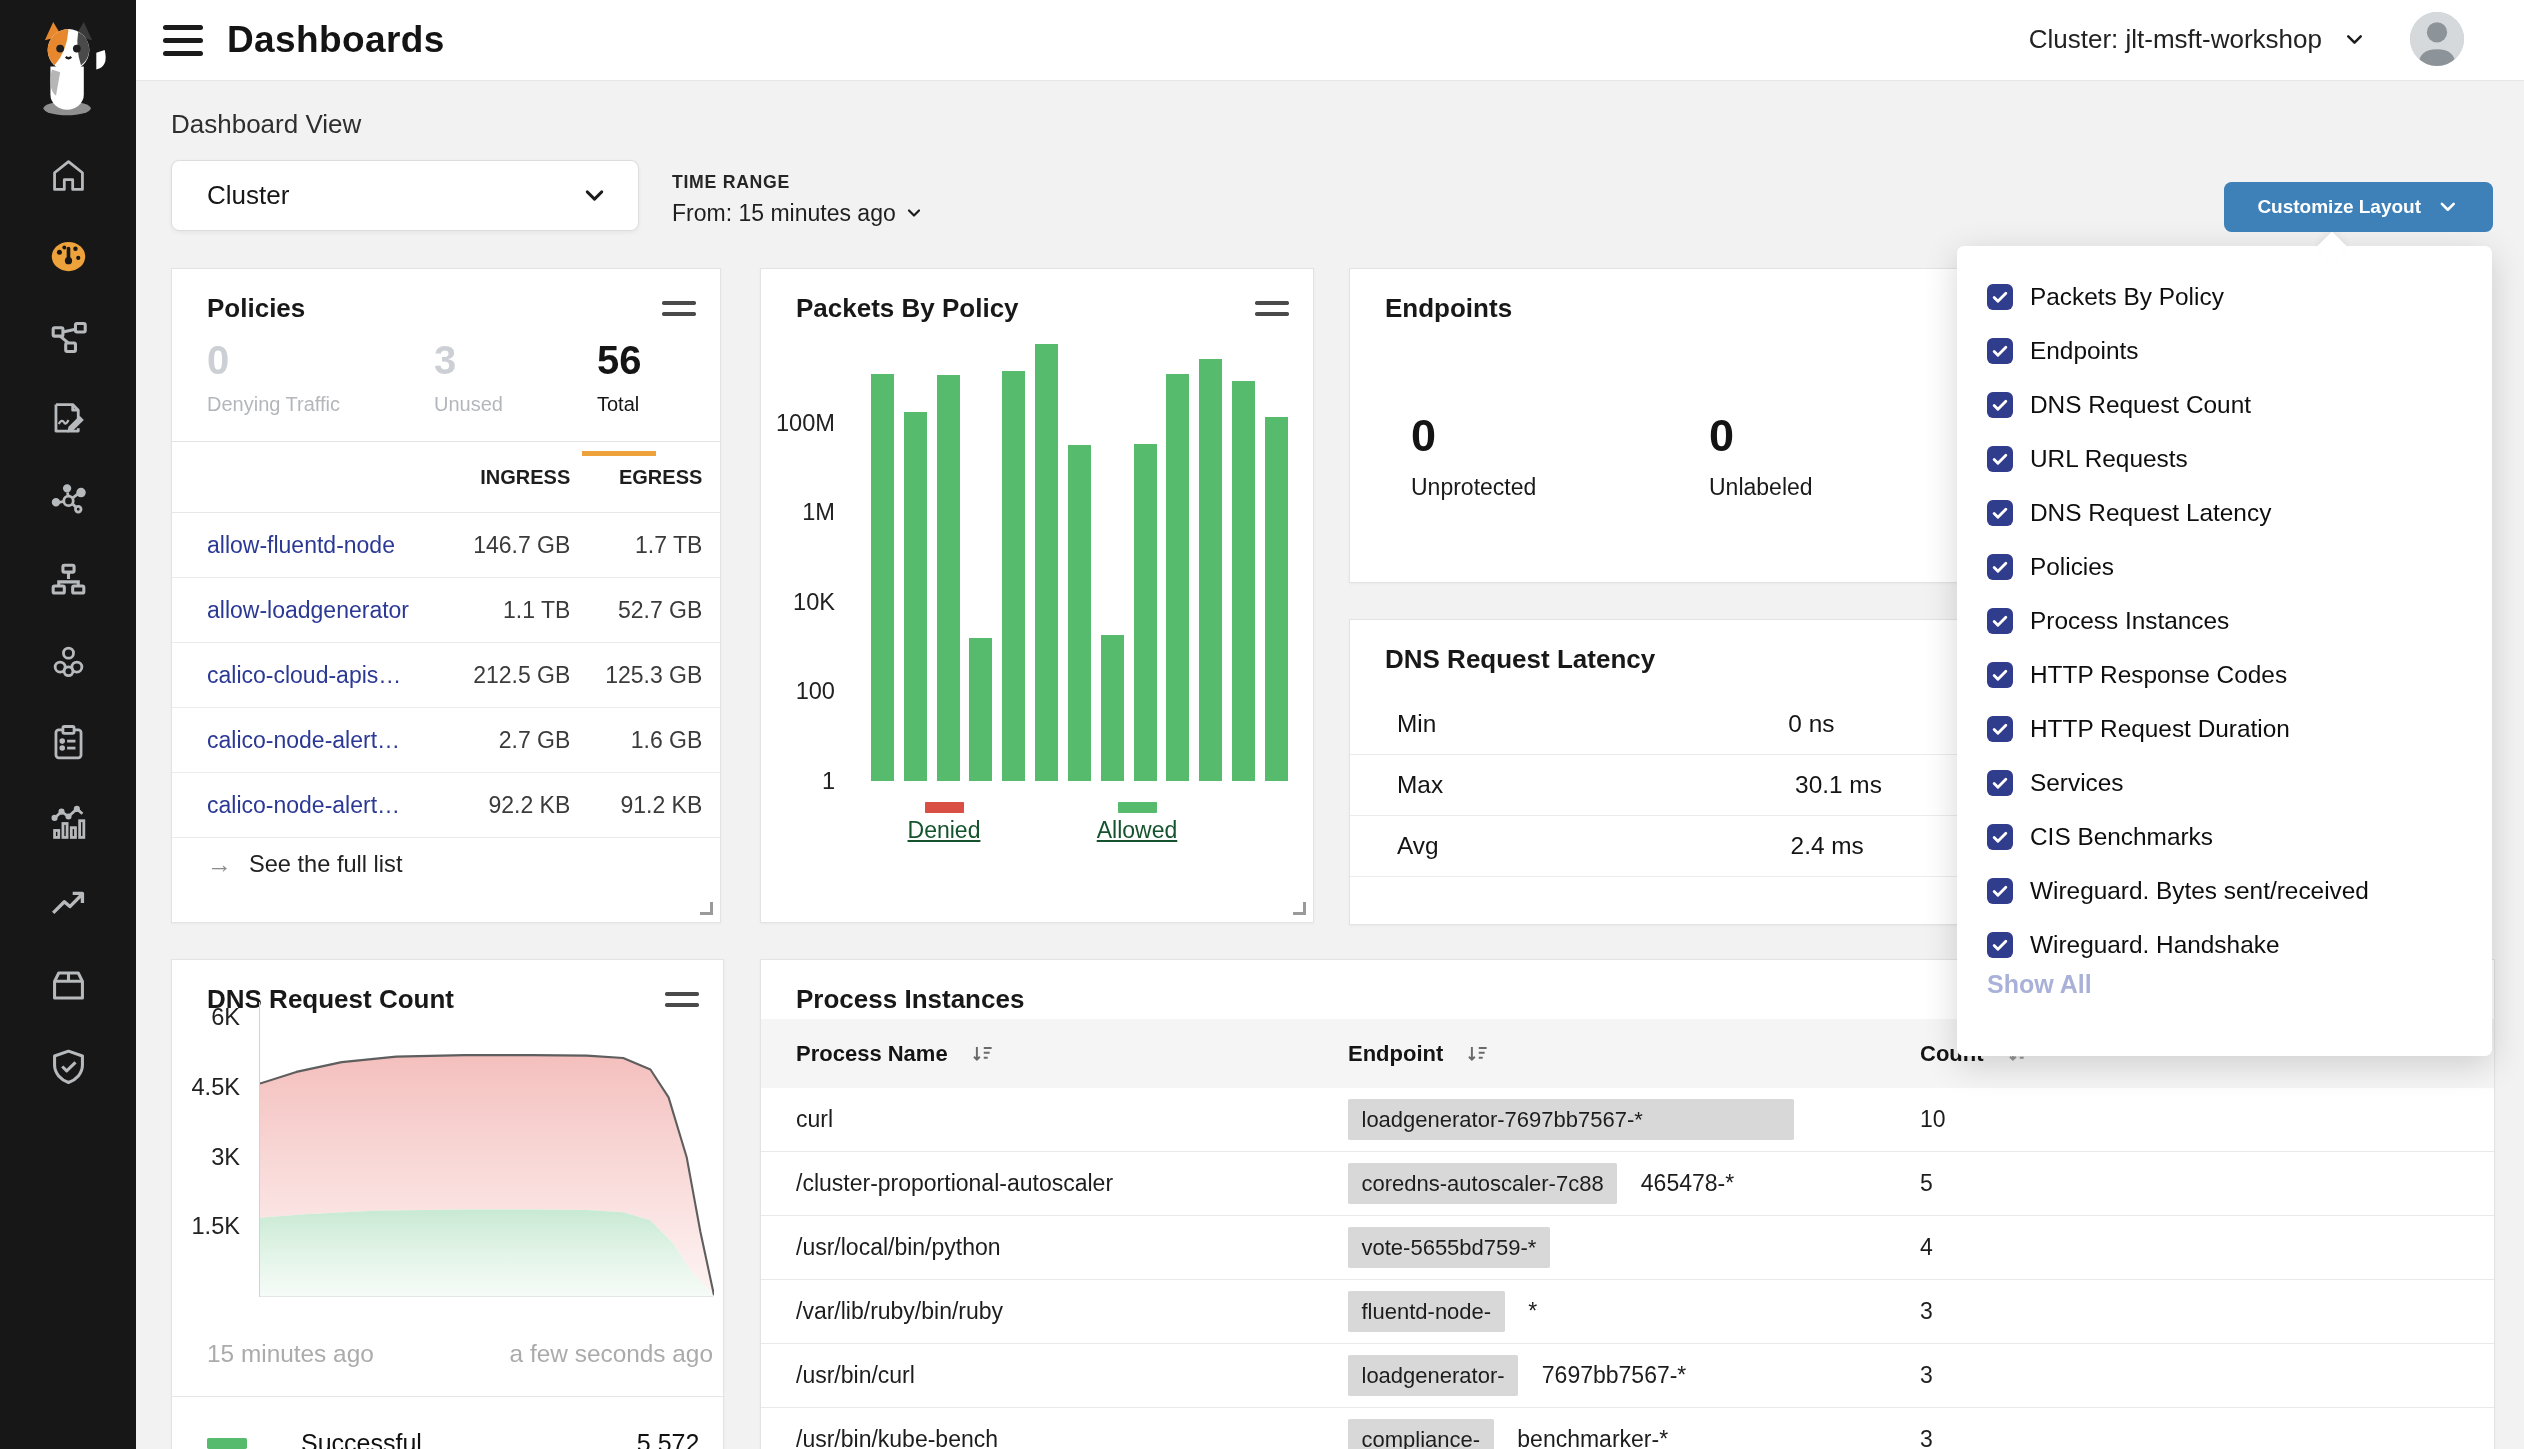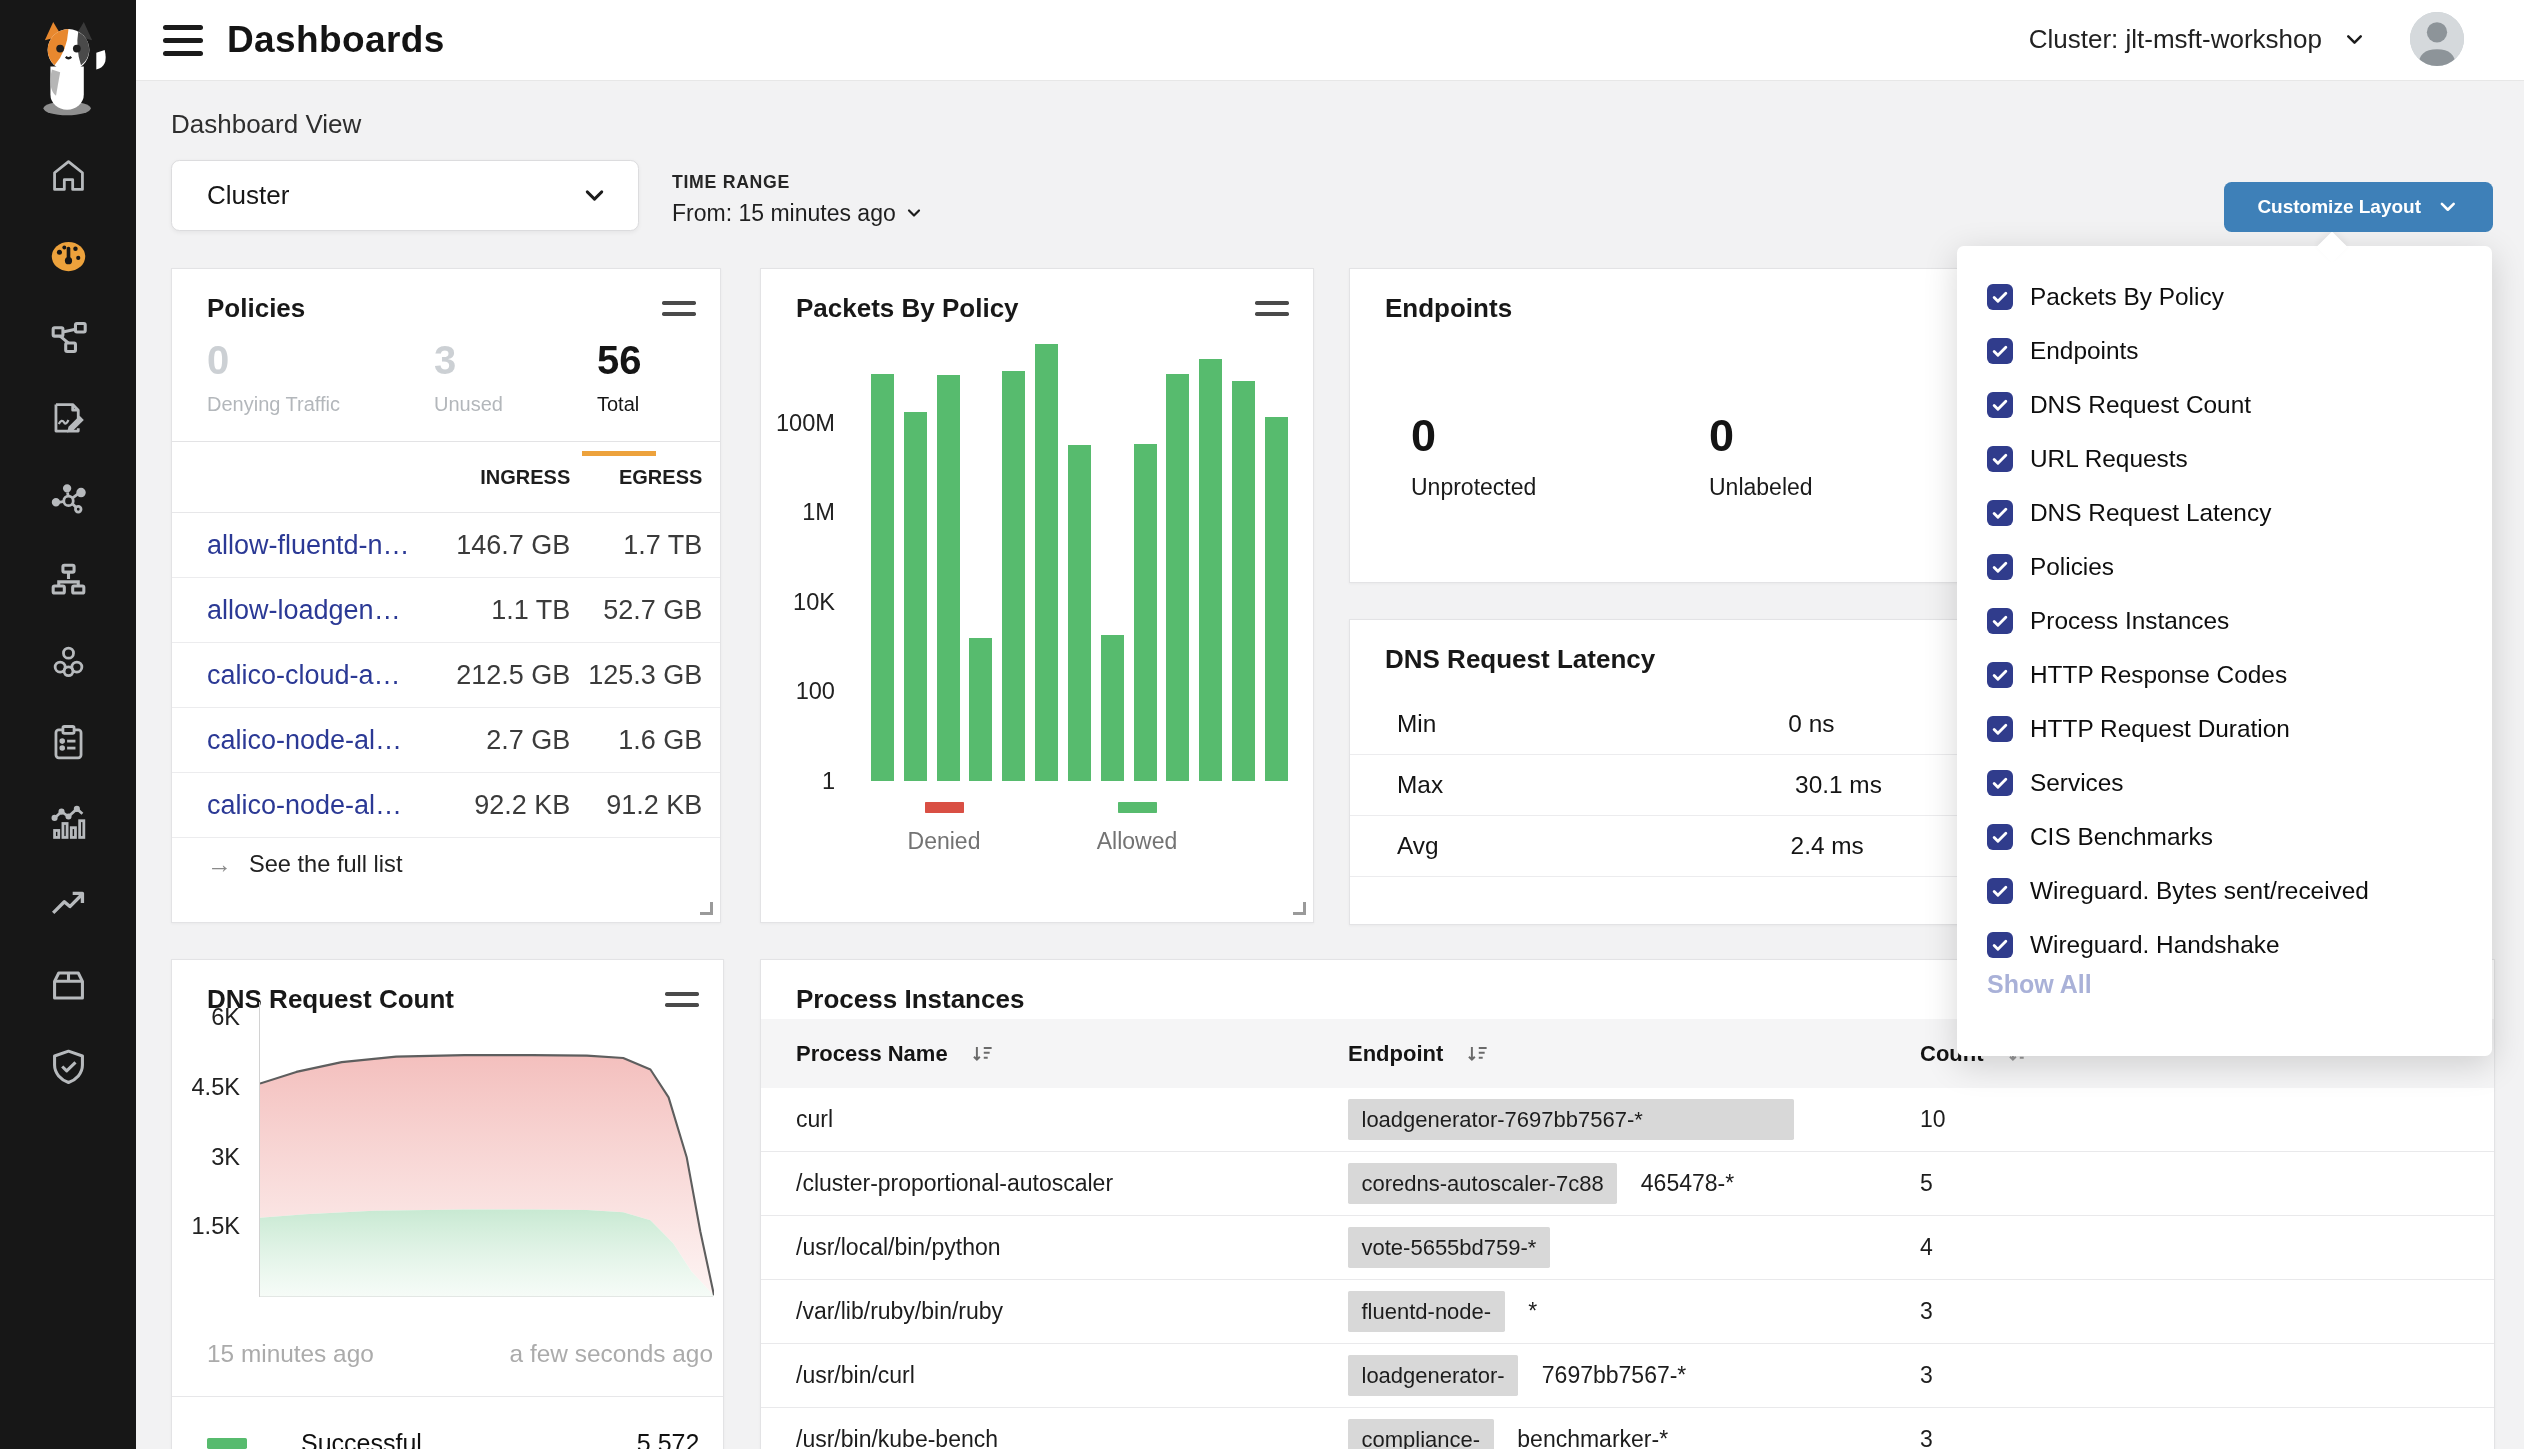--- a/index.html
+++ b/index.html
@@ -43,35 +43,35 @@
   .pstat .num { font-size:40px; font-weight:bold; color:#ccd0d4; }
   .pstat .lbl { margin-top:10px; font-size:20px; color:#b3b7bb; }
   .pstat.active .num, .pstat.active .lbl { color:#151515; }
   .pstat.active { position:relative; }
   .pstat.active::after { content:""; position:absolute; left:-15px; right:-15px; bottom:-13.5px; height:5px; background:#eda23c; }
   .pol-divider { position:absolute; left:0; top:172px; width:100%; border-top:1.7px solid #e3e3e5; }
   .pol-table { position:absolute; left:0; top:173px; width:100%; }
   .prow, .phead { display:grid; grid-template-columns:1fr 143px 132px; align-items:center; padding:0 17.7px 0 35px; }
   .phead { height:71px; font-size:20px; font-weight:bold; color:#1d1d1d; border-bottom:1.7px solid #e7e7e9; }
   .phead .r, .prow .r { text-align:right; }
-  .prow { height:65px; font-size:27px; border-bottom:1.7px solid #ececee; }
+  .prow { height:65px; font-size:23px; border-bottom:1.7px solid #ececee; }
   .prow .pname { color:#2b3995; cursor:pointer; overflow:hidden; white-space:nowrap; text-overflow:ellipsis; padding-right:17px; }
   .prow .r { color:#3b3b3b; }
   .see-list { position:absolute; left:0; top:562px; width:100%; height:67px; display:flex; align-items:center; gap:17px; padding-left:35px; font-size:23.6px; color:#222; cursor:pointer; }
   .see-list .arr { color:#8a8a8a; font-size:25px; }
 
   
   #packets-card { left:760px; top:268px; width:554px; height:655px; }
   .pk-plot { position:absolute; left:94px; top:65px; width:446px; height:447px; }
   .bar { position:absolute; bottom:0; width:23px; background:#57bb6e; }
   .ytick { position:absolute; right:calc(100% + 20px); width:109px; text-align:right; font-size:23.6px; color:#222; }
   .pk-legend { position:absolute; top:533px; left:0; width:100%; }
   .lg-item { position:absolute; width:126px; text-align:center; }
   .lg-item .sw { display:block; width:39px; height:11px; margin:0 auto; border-radius:0.8px; }
-  .lg-item .tx { display:block; margin-top:15px; font-size:23px; color:#737373; }
+  .lg-item .tx { display:block; margin-top:4px; font-size:23px; color:#14532d;text-decoration:underline; }
 
   
   #endpoints-card { left:1349px; top:268px; width:722px; height:315px; }
   .ep-stat { position:absolute; top:141px; }
   .ep-stat .num { font-size:45px; font-weight:bold; color:#141414; }
   .ep-stat .lbl { margin-top:11.8px; font-size:23px; color:#1a1a1a; }
 
   
   #dnslat-card { left:1349px; top:619px; width:722px; height:306px; }
   .lat-rows { position:absolute; left:0; top:74px; width:100%; }

